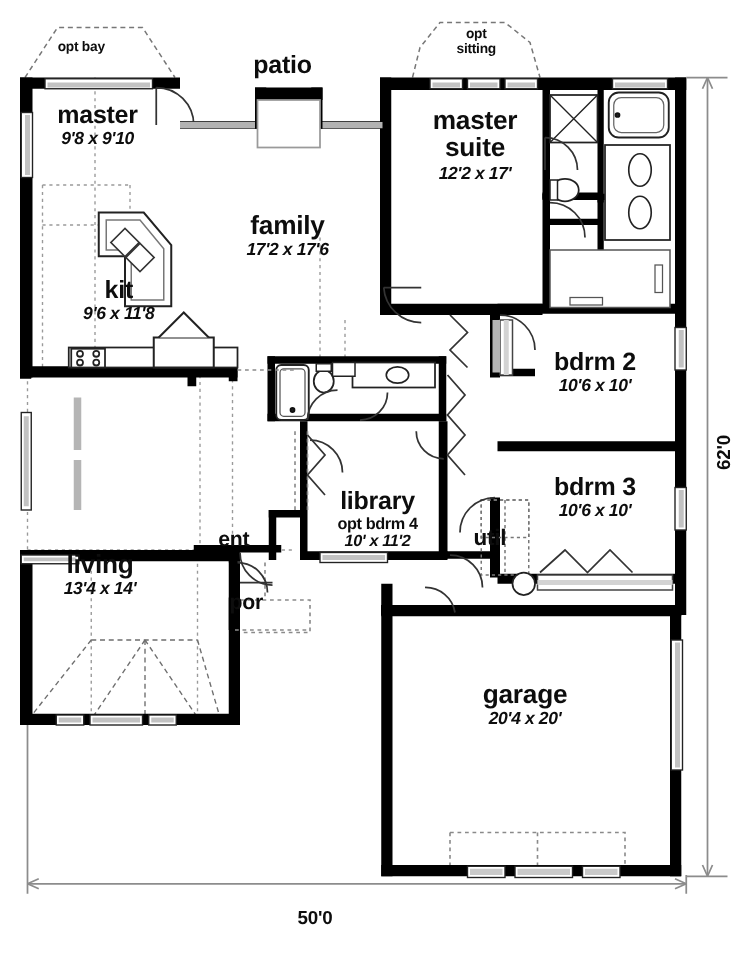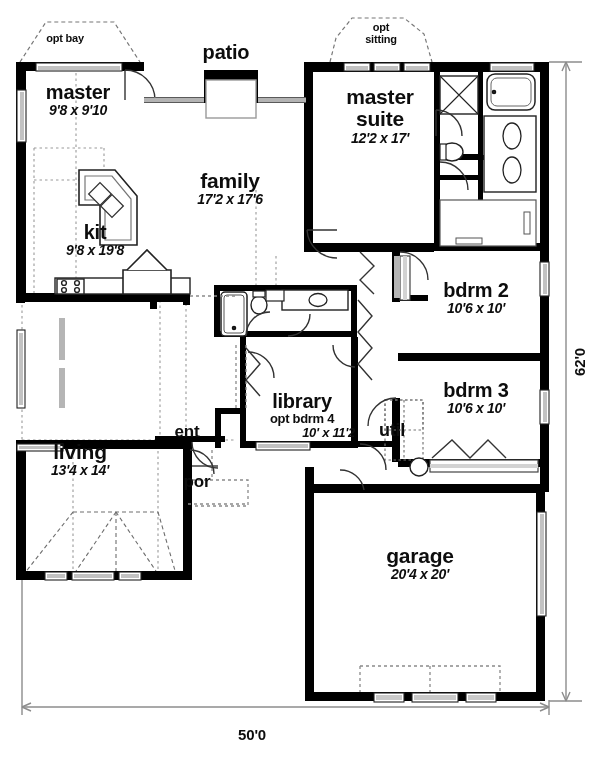--- a/index.html
+++ b/index.html
@@ -90,21 +90,21 @@
   .l-dining .rm  { font-size: 21px; }
   .l-dining .dim { font-size: 14px; }
 
   .l-living      { left: 20px;  top: 441px; width: 120px; }
   .l-living .rm  { font-size: 21px; }
   .l-living .dim { font-size: 14px; }
 
   .l-library      { left: 249px; top: 391px; width: 106px; }
   .l-library .rm  { font-size: 20px; }
   .l-library .sub { font-size: 13px; }
-  .l-library .dim { font-size: 13px; text-align: right; }
+  .l-library .dim { font-size: 13px; }
 
   .l-util      { left: 365px; top: 421px; width: 54px; }
   .l-util .rm  { font-size: 18px; }
 
   .l-ent      { left: 163px; top: 423px; width: 48px; }
   .l-ent .rm  { font-size: 17px; }
 
   .l-por      { left: 174px; top: 473px; width: 46px; }
   .l-por .rm  { font-size: 17px; }
 
@@ -466,21 +466,21 @@
     <span class="rm">sitting</span>
   </div>
 
   <div class="lbl l-dinette">
     <span class="rm">master</span>
     <span class="dim">9'8 x 9'10</span>
   </div>
 
   <div class="lbl l-kit">
     <span class="rm">kit</span>
-    <span class="dim">9'8 x 19'8</span>
+    <span class="dim">9'6 x 11'8</span>
   </div>
 
   <div class="lbl l-patio">
     <span class="rm">patio</span>
   </div>
 
   <div class="lbl l-family">
     <span class="rm">family</span>
     <span class="dim">17'2 x 17'6</span>
   </div>

